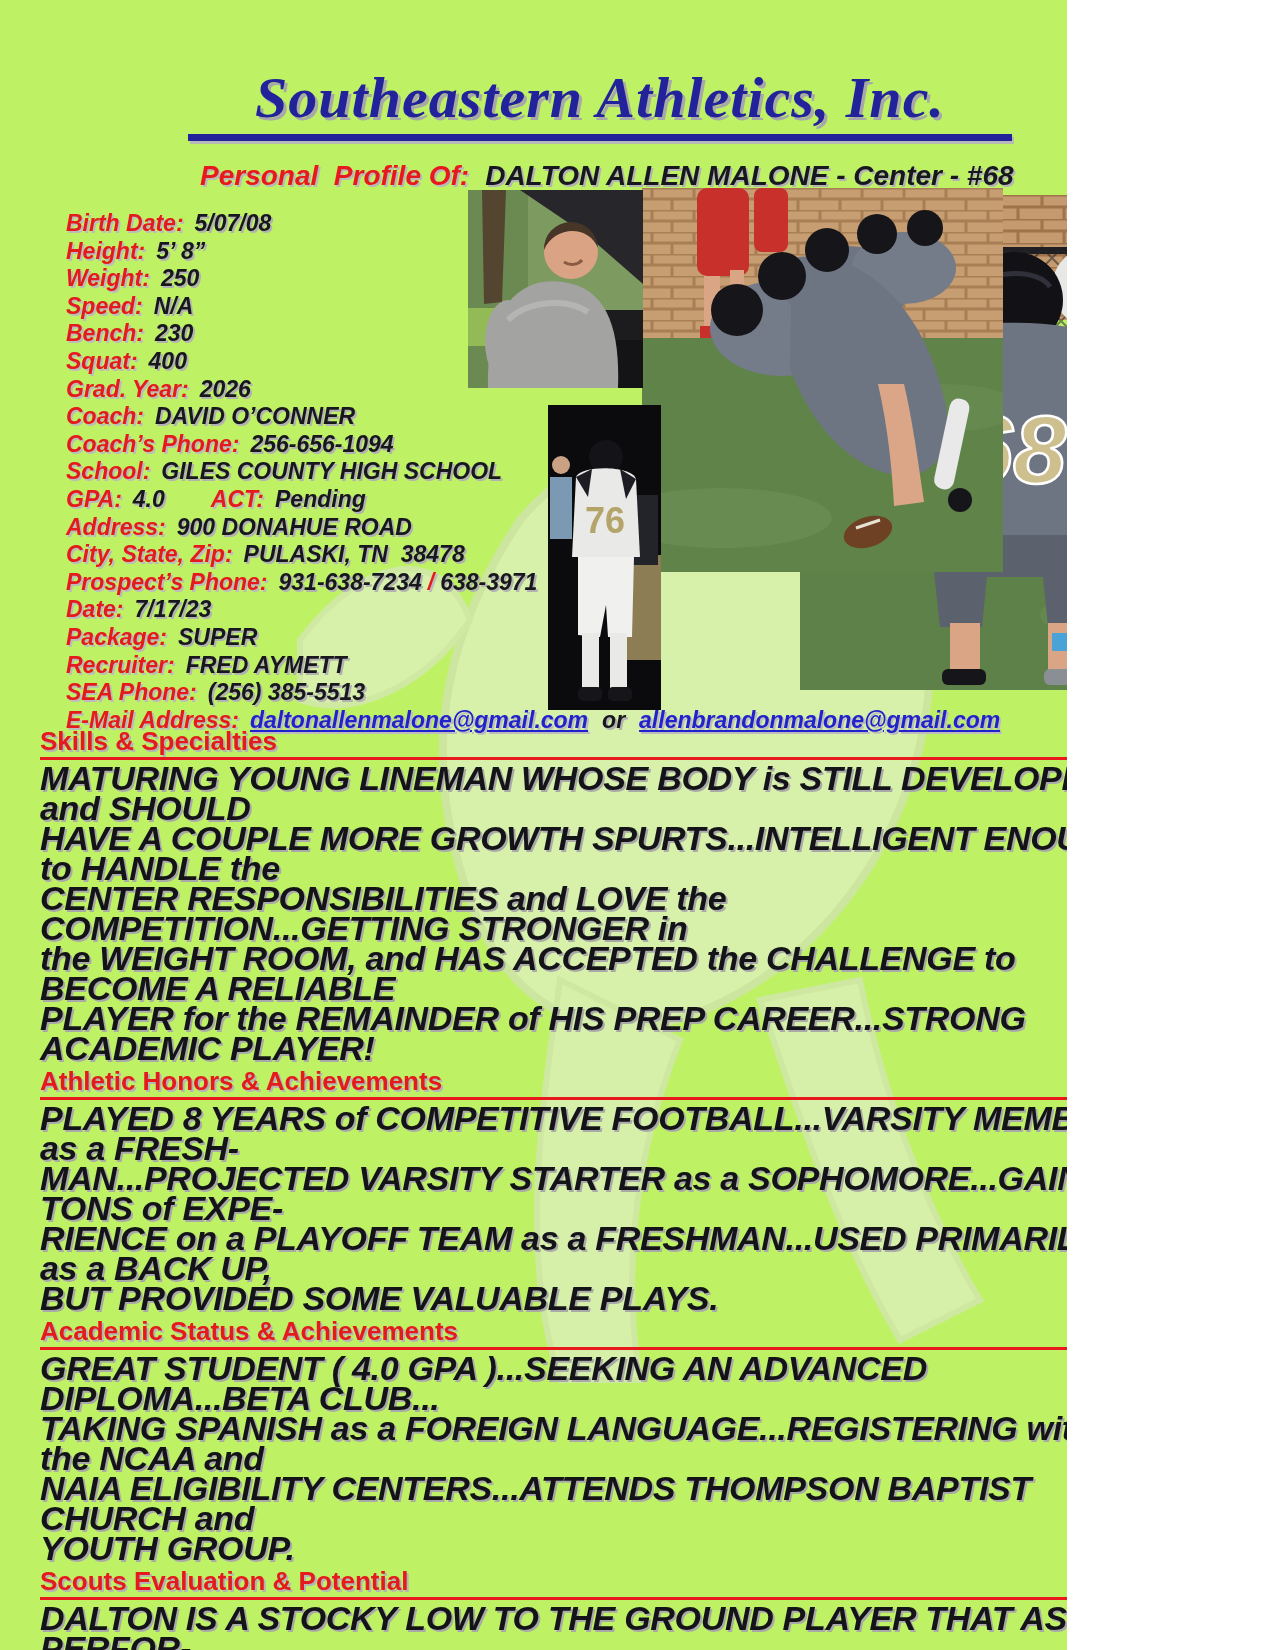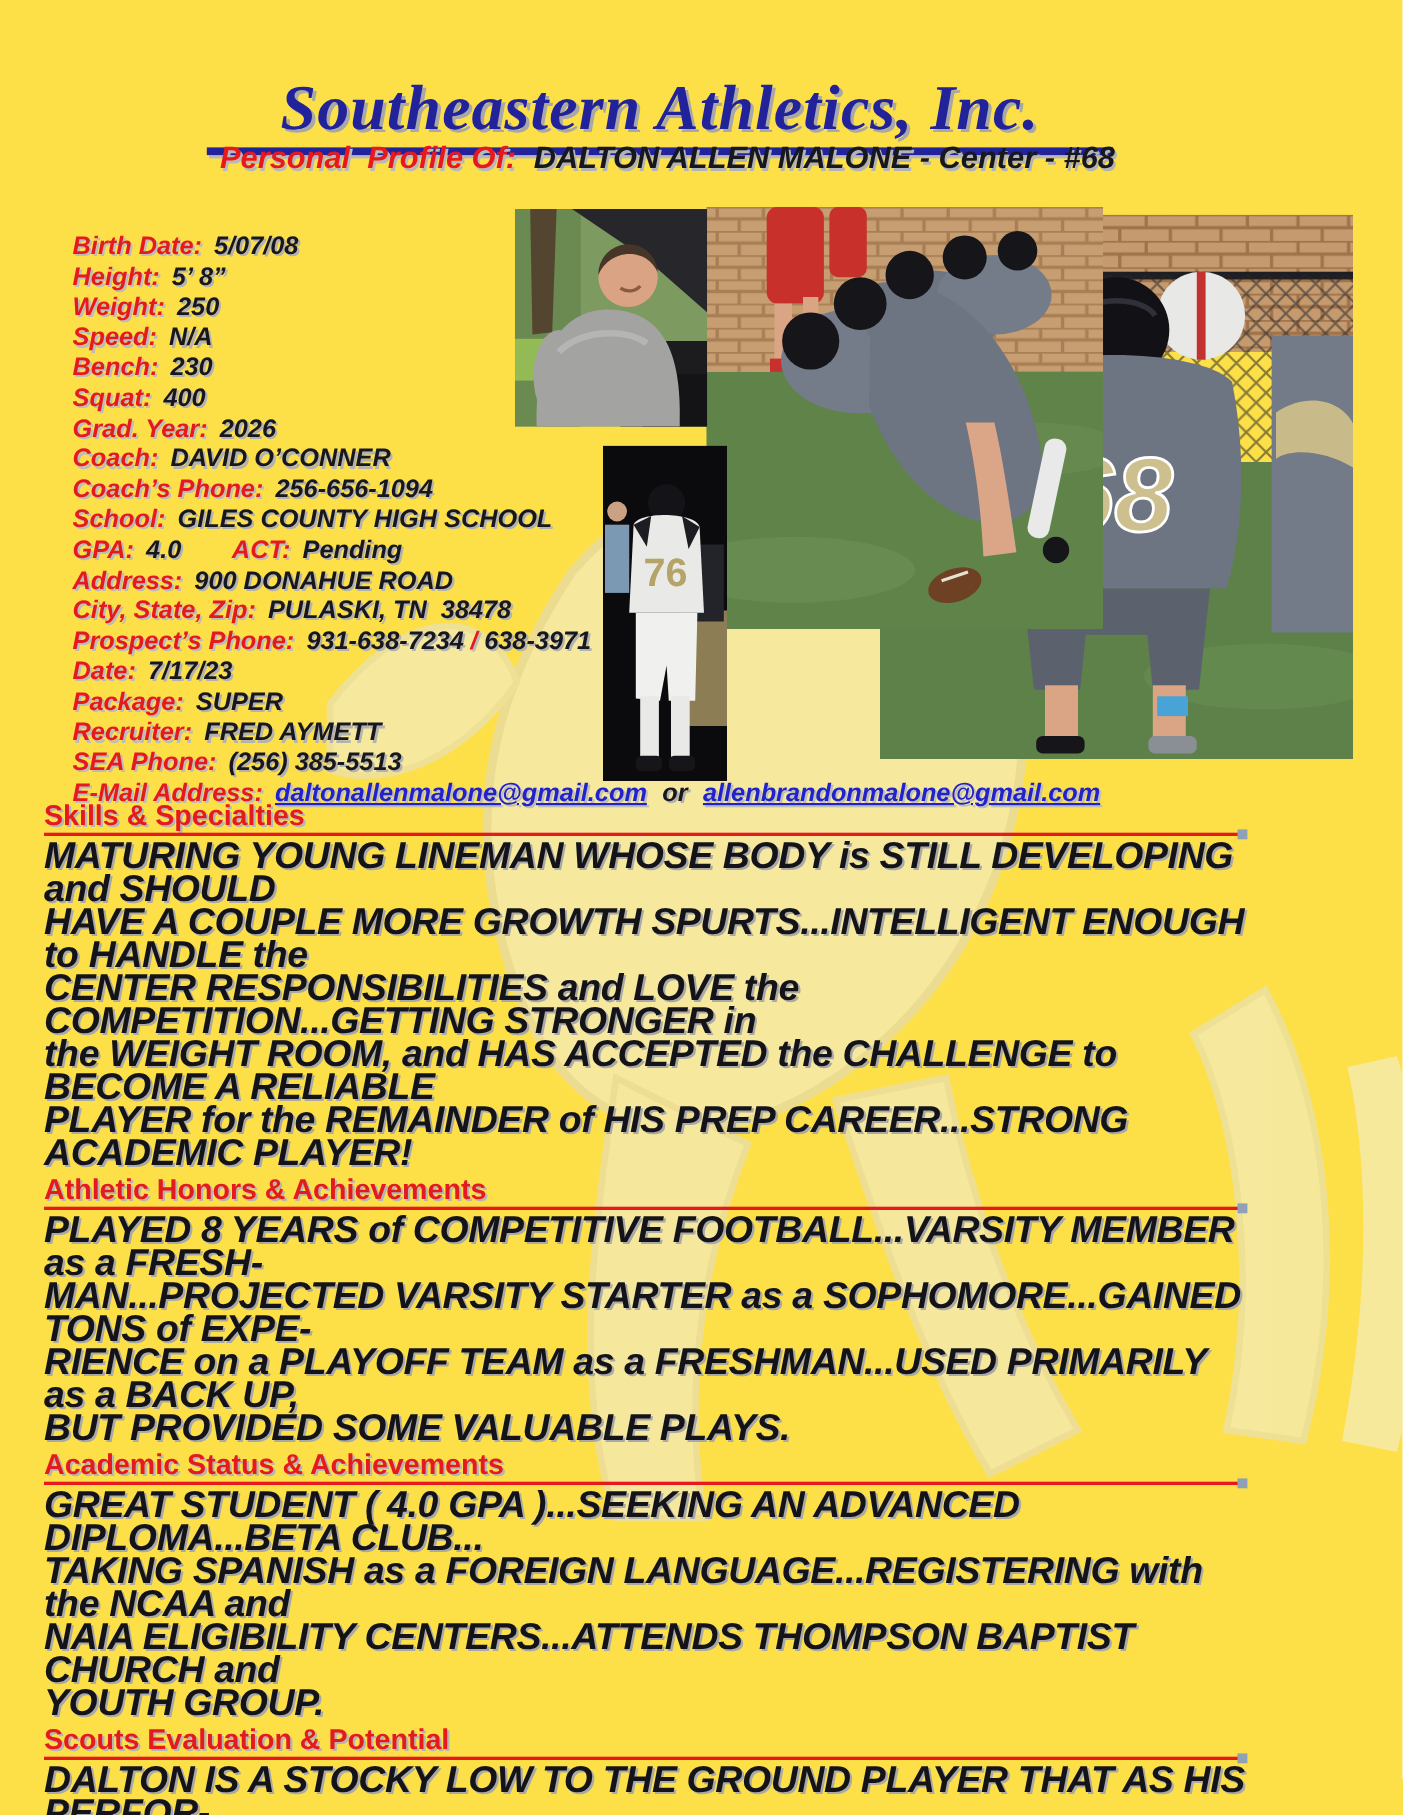--- a/index.html
+++ b/index.html
@@ -1,33 +1,33 @@
 <!DOCTYPE html>
 <html><head>
 <meta charset="utf-8">
 <style>
   html,body { margin:0; padding:0; background:#ffffff; }
   #page {
-    position:relative; width:1275px; height:1650px; background:#fde047;
+    position:relative; width:1067px; height:1650px; background:#bef264;
     overflow:hidden; font-family:"Liberation Sans", sans-serif;
   }
   .abs { position:absolute; }
 
   
   #title {
     left:100px; top:64px; width:1000px; text-align:center; z-index:5;
     font-family:"Liberation Serif", serif; font-weight:bold; font-style:italic;
     font-size:58px; color:#22229b; letter-spacing:1px;
     text-shadow:3px 3px 0 #a8a8a8;
   }
   #title-rule {
     left:188px; top:134px; width:824px; height:7px; background:#22229b;
     box-shadow:2px 3px 0 #b8b8b8; z-index:5;
   }
-  #subtitle { left:200px; top:128px; z-index:5; white-space:pre; font-weight:bold; font-style:italic; font-size:28px; }
+  #subtitle { left:200px; top:160px; z-index:5; white-space:pre; font-weight:bold; font-style:italic; font-size:28px; }
   #subtitle .plabel { color:#e8191c; text-shadow:2px 2px 0 #b9b9b9; }
   #subtitle .pname  { color:#17171e; margin-left:16px; text-shadow:2px 2px 0 #b3b3b3; }
 
   
   #fields { left:66px; top:210px; z-index:5; }
   .frow { height:27.6px; line-height:27.6px; font-size:23px; font-weight:bold;
           font-style:italic; white-space:pre; }
   .frow .lbl { color:#e41a1d; text-shadow:2px 2px 0 #bcbcbc;text-align:right; }
   .frow .val { color:#17171d; margin-left:11px; text-shadow:2px 2px 0 #b2b2b2; }
   .frow .lbl2 { margin-left:46px; }

